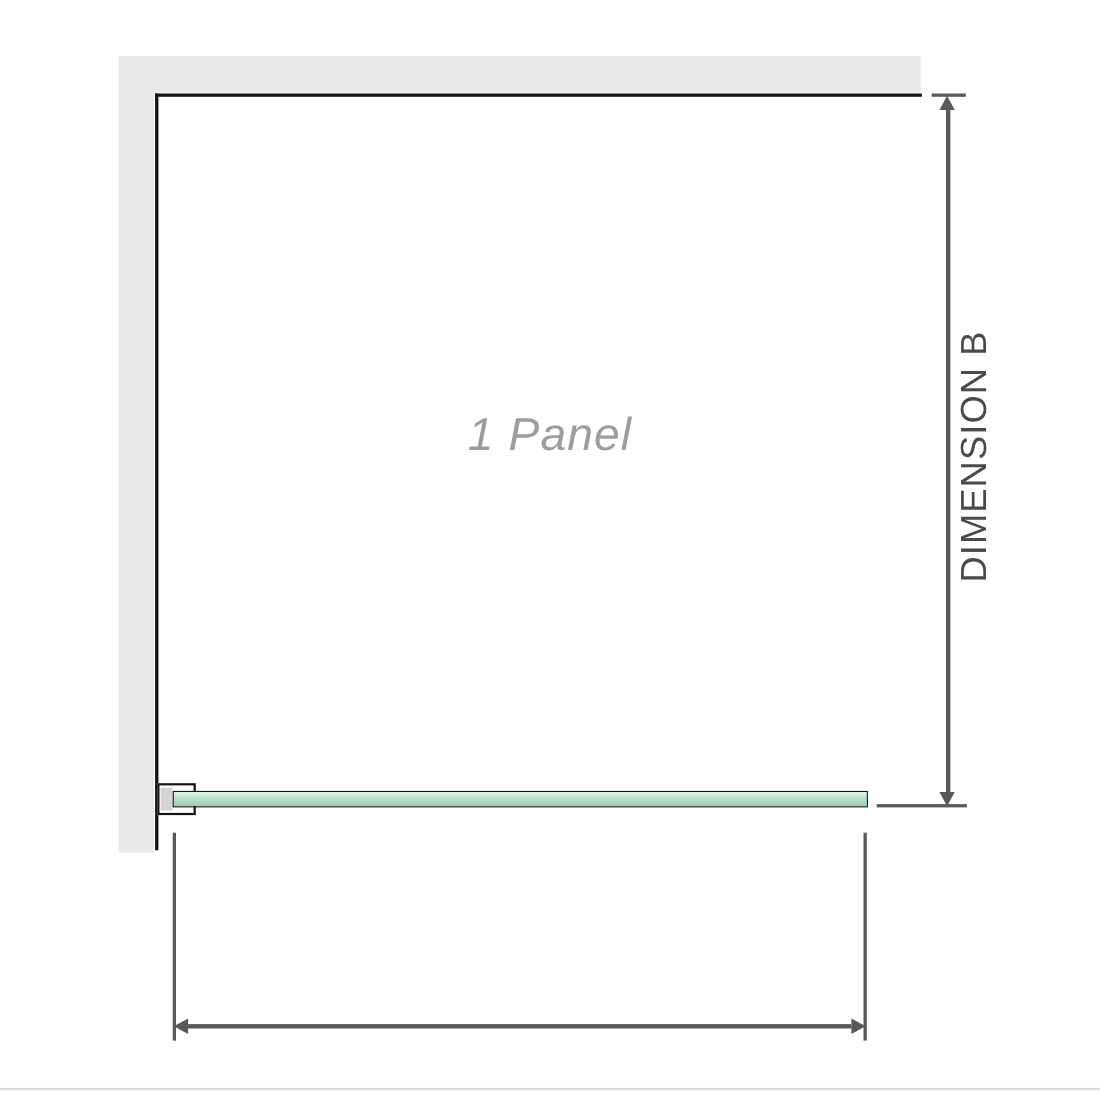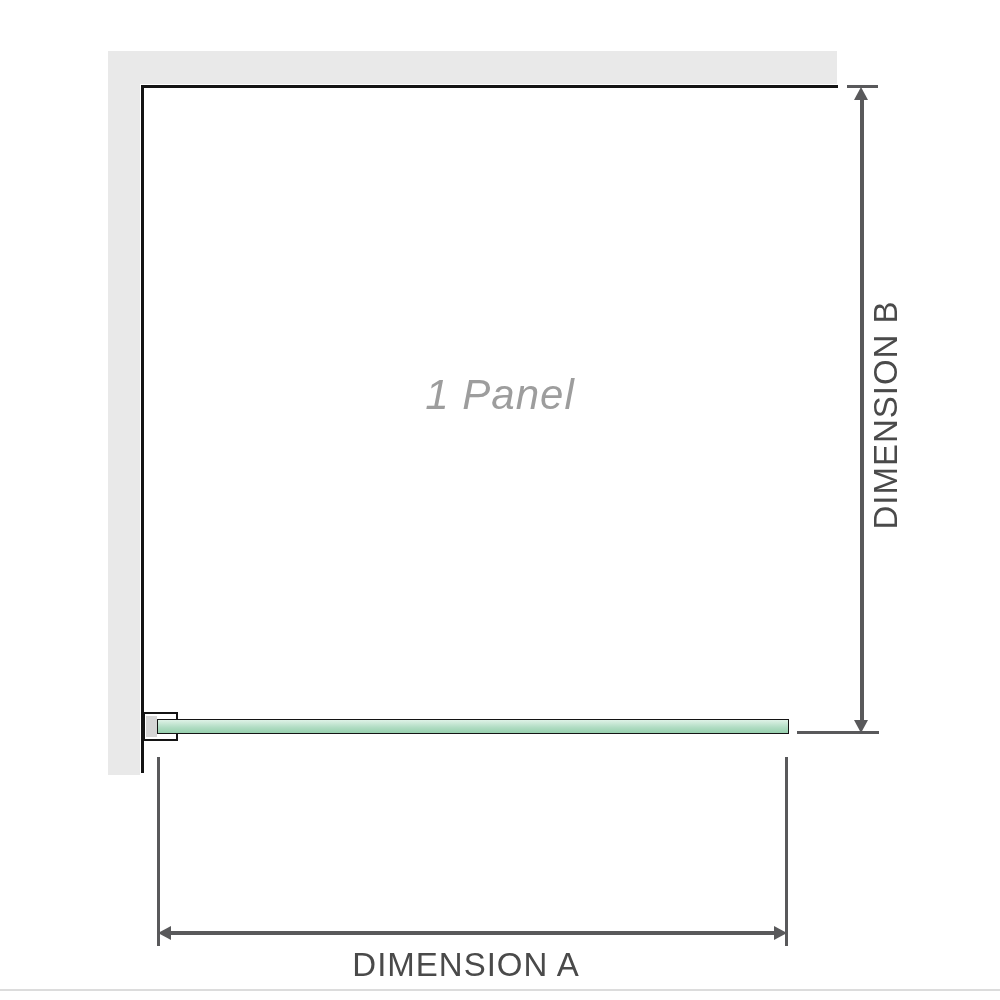--- a/index.html
+++ b/index.html
@@ -143,17 +143,16 @@
   <div class="abs dim dimb-line"></div>
   <div class="abs tri tri-up"></div>
   <div class="abs tri tri-down"></div>
   <div class="abs dim-label dimb-label">DIMENSION B</div>
 
   <div class="abs dim dima-tick-left"></div>
   <div class="abs dim dima-tick-right"></div>
   <div class="abs dim dima-line"></div>
   <div class="abs tri tri-left"></div>
   <div class="abs tri tri-right"></div>
-  <div class="abs dim-label dima-label">DIMENSION A</div>
 
   <div class="abs footer-line"></div>
 
 </div>
 
 </body></html>

